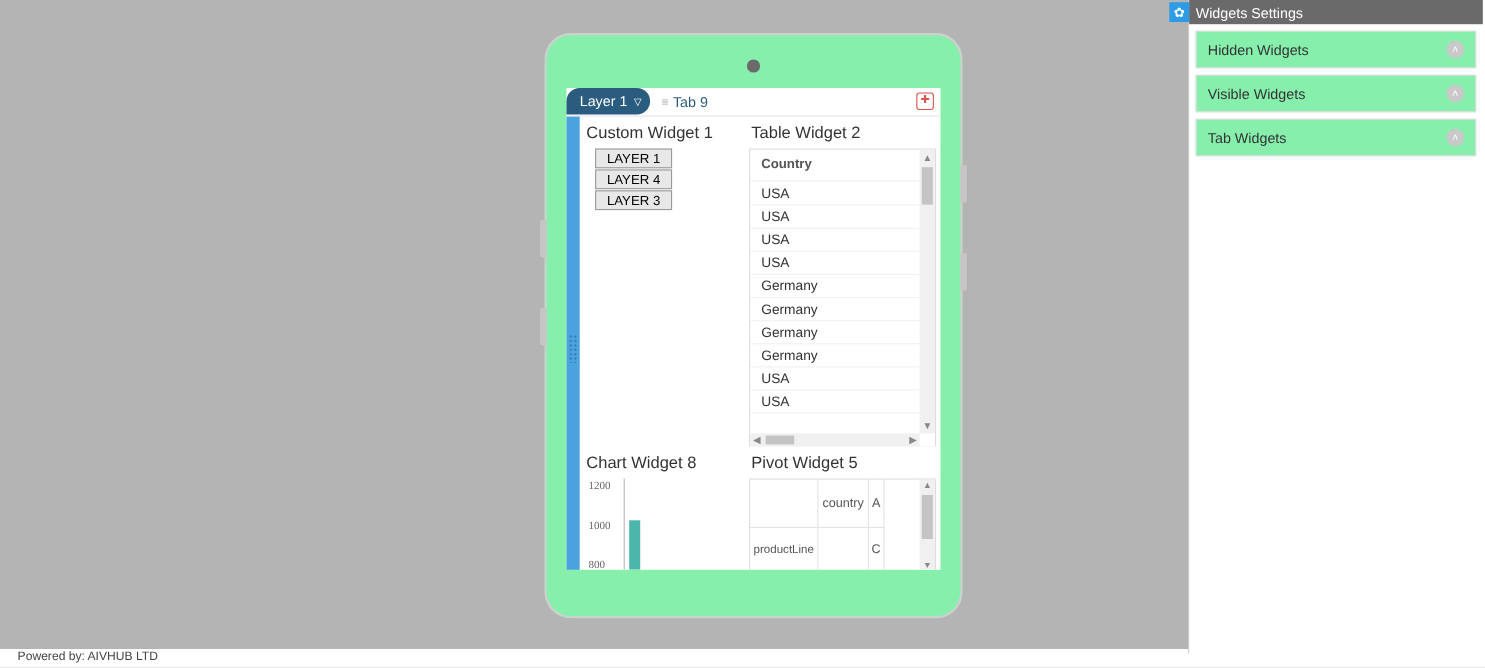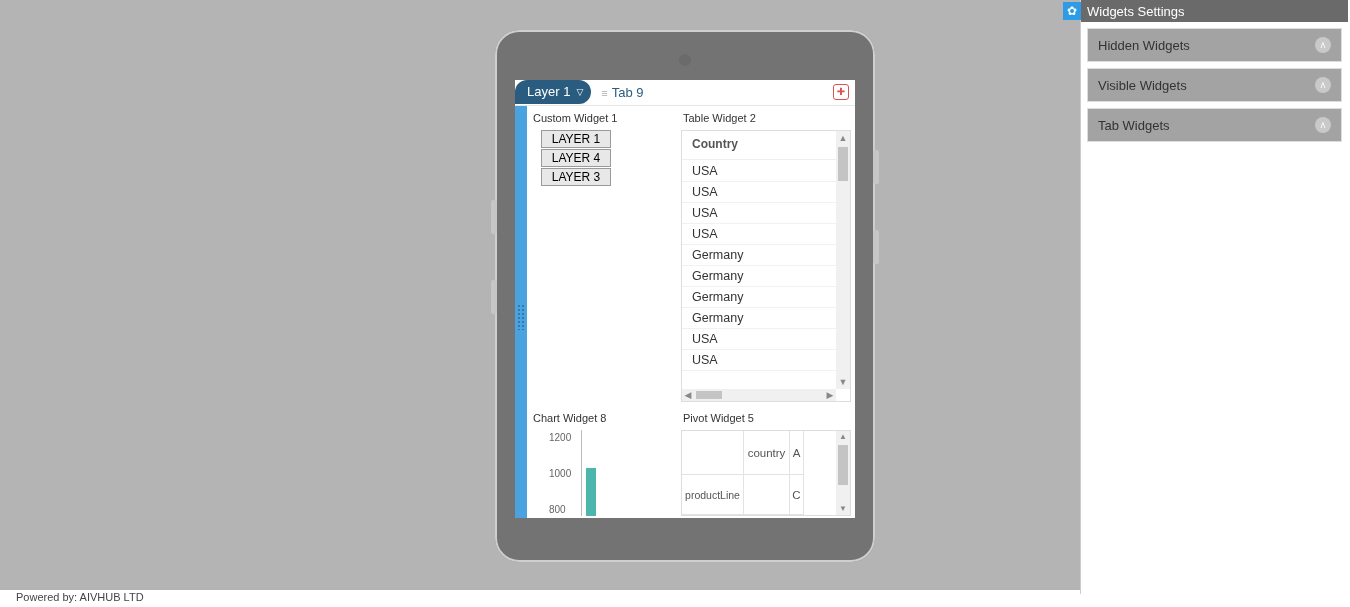--- a/index.html
+++ b/index.html
@@ -18,21 +18,21 @@
     left: 0; top: 0;
     width: 1100px;
     height: 590px;
     background: #b4b4b4;
   }
   
   .tablet {
     position: absolute;
     left: 495px; top: 30px;
     width: 380px; height: 532px;
-    background: #737373;
+    background: #86efac;
     border-radius: 24px;
     box-shadow: inset 0 0 0 2px #cfcfcf;
   }
   .tablet .camera {
     position: absolute;
     top: 24px; left: 50%;
     width: 12px; height: 12px;
     margin-left: -6px;
     border-radius: 50%;
     background: #6b6b6b;
@@ -130,21 +130,21 @@
     grid-template-rows: 300px 1fr;
     overflow: hidden;
   }
   .panel {
     padding: 6px 4px 4px 4px;
     font-size: 13px;
     position: relative;
     overflow: hidden;
   }
   .panel .title {
-    font-size: 11px;
+    font-size: 15px;
     color: #333;
     margin-bottom: 6px;
     padding-left: 2px;
   }
 
   
   .layer-btn {
     display: block;
     width: 70px;
     margin: 1px 0 1px 10px;
@@ -220,21 +220,22 @@
     background: #c4c4c4;
     margin-left: 2px;
     position: absolute;
     left: 12px; top: 2px;
   }
 
   
   .chart {
     position: relative;
     height: 86px;
-    margin-left: 18px;
+    margin-left: 4px;
+    font-family: Liberation Serif, serif;
   }
   .chart .ytick {
     position: absolute;
     left: 0;
     font-size: 10px;
     color: #666;
     transform: translateY(-50%);
   }
   .chart .axis {
     position: absolute;
@@ -306,21 +307,21 @@
     position: absolute;
     left: -18px; top: 2px;
     font-size: 12px;
   }
   .sidebar-header .title { margin-left: 6px; }
   .accordion {
     padding: 6px;
   }
   .acc-item {
     border: 1px solid #ddd;
-    background: #a3a3a3;
+    background: #86efac;
     margin-bottom: 6px;
     display: flex;
     align-items: center;
     justify-content: space-between;
     padding: 8px 10px;
     font-size: 13px;
     cursor: pointer;
   }
   .acc-item .chev {
     width: 16px; height: 16px;

